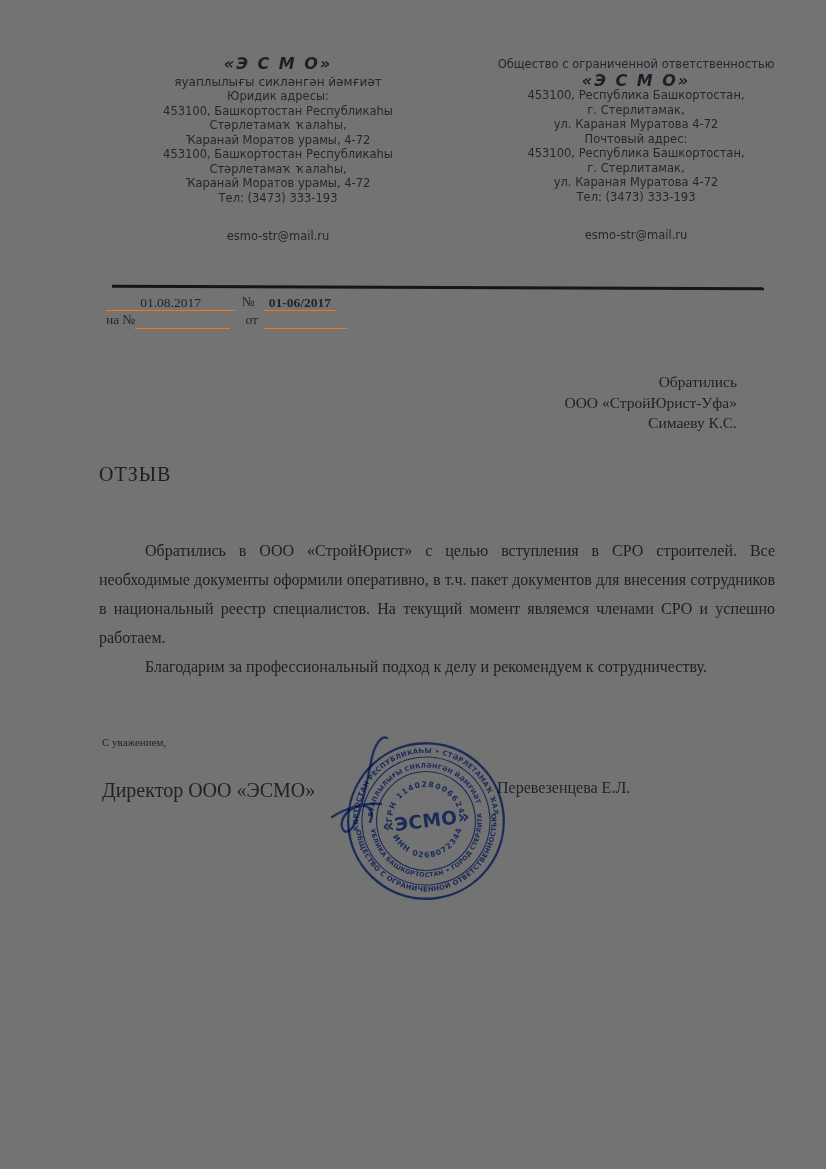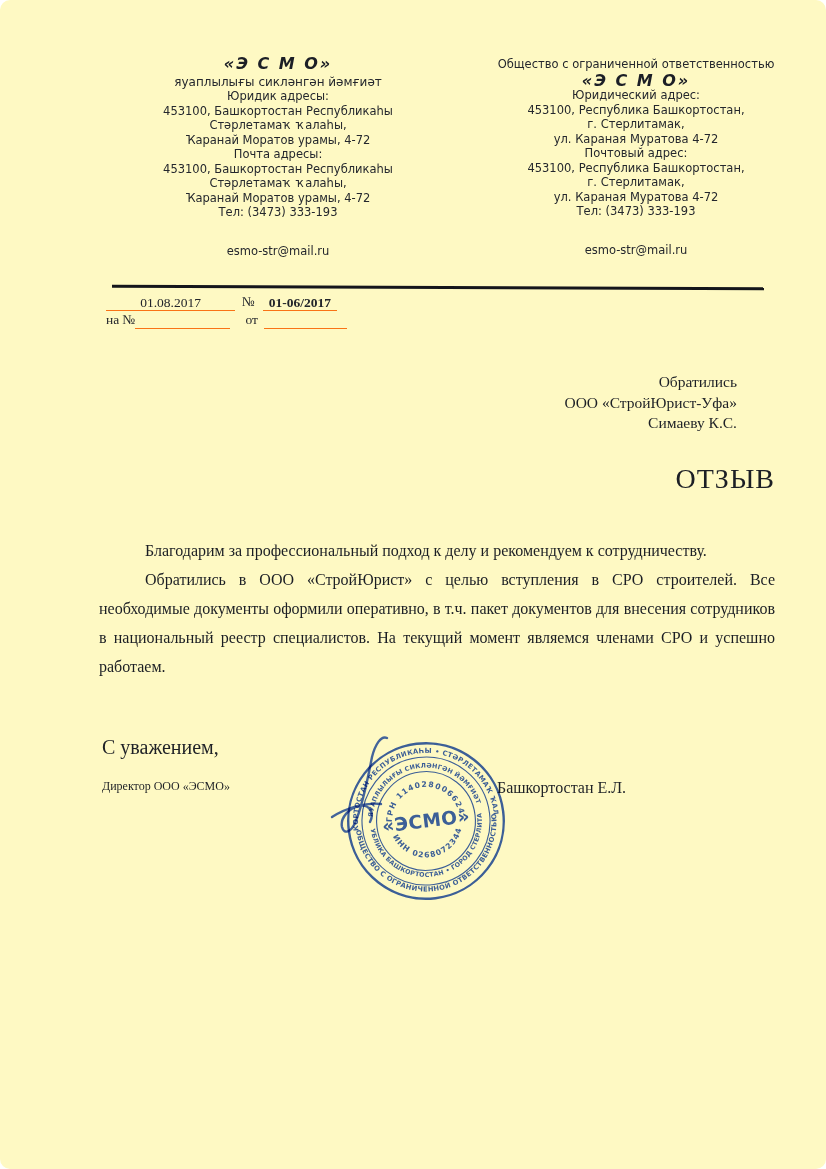--- a/index.html
+++ b/index.html
@@ -1,23 +1,22 @@
 <!DOCTYPE html>
 <html><head>
 <meta charset="utf-8">
 <style>
   html,body{margin:0;padding:0;background:#ffffff;}
   .page{
     position:relative;
     width:826px;height:1169px;
-    background:#fef9c3;
+    background:#737373;
     overflow:hidden;
     font-family:"Liberation Serif", serif;
     color:#1e2126;
-    border-radius:10px;
   }
 
   
   .lh-col{
     position:absolute;top:57px;width:340px;text-align:center;
     font-family:"DejaVu Sans", sans-serif;
     font-size:11.5px;line-height:14.5px;color:#24272d;
   }
   .lh-left{left:108px;}
   .lh-right{left:466px;}
@@ -53,34 +52,34 @@
 
   
   .addressee{
     position:absolute;right:89px;top:372px;text-align:right;
     font-size:15.5px;line-height:20.5px;color:#1d2026;
   }
 
   
   .doc-title{
     position:absolute;left:99px;top:463px;width:676px;
-    text-align:right;font-size:28px;letter-spacing:1px;
+    text-align:left;font-size:20px;letter-spacing:1px;
     font-weight:normal;margin:0;color:#1c1f25;
   }
 
   
   .body-text{
     position:absolute;left:99px;top:536px;width:676px;
     font-size:16px;line-height:29px;text-align:justify;color:#1b1e24;
   }
   .body-text p{margin:0;text-indent:46px;}
 
   
-  .salutation{position:absolute;left:102px;top:736px;font-size:20px;}
-  .sig-position{position:absolute;left:102px;top:779px;font-size:12px;}
+  .salutation{position:absolute;left:102px;top:736px;font-size:11px;}
+  .sig-position{position:absolute;left:102px;top:779px;font-size:20px;}
   .sig-name{position:absolute;left:497px;top:779px;font-size:16px;}
 
   
   .stamp{
     position:absolute;left:345px;top:740px;width:162px;height:162px;
     mix-blend-mode:multiply;opacity:0.92;
     transform:rotate(-7deg);
   }
   .stamp text{
     font-family:"DejaVu Sans", sans-serif;font-weight:bold;
@@ -102,34 +101,32 @@
   <div class="lh-col lh-left">
     <div class="org-title">«Э С М О»</div>
     <div class="org-sub">яуаплылығы сикләнгән йәмғиәт</div>
     <div class="addr">
       <div>Юридик адресы:</div>
       <div>453100, Башкортостан Республикаһы</div>
       <div>Стәрлетамаҡ ҡалаһы,</div>
       <div>Ҡаранай Моратов урамы, 4-72</div>
     </div>
     <div class="addr">
-      <div>Почта адресы:</div>
       <div>453100, Башкортостан Республикаһы</div>
       <div>Стәрлетамаҡ ҡалаһы,</div>
       <div>Ҡаранай Моратов урамы, 4-72</div>
       <div>Тел: (3473) 333-193</div>
     </div>
     <div class="email">esmo-str@mail.ru</div>
   </div>
 
   <div class="lh-col lh-right">
     <div class="org-type">Общество с ограниченной ответственностью</div>
     <div class="org-title">«Э С М О»</div>
     <div class="addr">
-      <div>Юридический адрес:</div>
       <div>453100, Республика Башкортостан,</div>
       <div>г. Стерлитамак,</div>
       <div>ул. Караная Муратова 4-72</div>
     </div>
     <div class="addr">
       <div>Почтовый адрес:</div>
       <div>453100, Республика Башкортостан,</div>
       <div>г. Стерлитамак,</div>
       <div>ул. Караная Муратова 4-72</div>
       <div>Тел: (3473) 333-193</div>
@@ -150,27 +147,27 @@
 
   <div class="addressee">
     <div>Обратились</div>
     <div>ООО «СтройЮрист-Уфа»</div>
     <div>Симаеву К.С.</div>
   </div>
 
   <h1 class="doc-title">ОТЗЫВ</h1>
 
   <div class="body-text">
+    <p>Обратились в ООО «СтройЮрист» с целью вступления в СРО строителей. Все необходимые документы оформили оперативно, в т.ч. пакет документов для внесения сотрудников в национальный реестр специалистов. На текущий момент являемся членами СРО и успешно работаем.</p>
     <p>Благодарим за профессиональный подход к делу и рекомендуем к сотрудничеству.</p>
-    <p>Обратились в ООО «СтройЮрист» с целью вступления в СРО строителей. Все необходимые документы оформили оперативно, в т.ч. пакет документов для внесения сотрудников в национальный реестр специалистов. На текущий момент являемся членами СРО и успешно работаем.</p>
   </div>
 
   <div class="salutation">С уважением,</div>
   <div class="sig-position">Директор ООО «ЭСМО»</div>
-  <div class="sig-name">Башкортостан Е.Л.</div>
+  <div class="sig-name">Перевезенцева Е.Л.</div>
 
   <svg class="signature" viewBox="0 0 100 110">
     <g fill="none" stroke="#2e55c4" stroke-width="2.4" stroke-linecap="round">
       <path d="M63,7 C57,4 51,14 48,26 C44,46 39,74 31,92 C27,101 20,104 18,96 C16,87 25,77 35,75 C45,73 51,81 46,91"></path>
       <path d="M8,86 C22,77 42,71 57,73"></path>
     </g>
   </svg>
 
   <svg class="stamp" viewBox="0 0 200 200">
     <defs>

